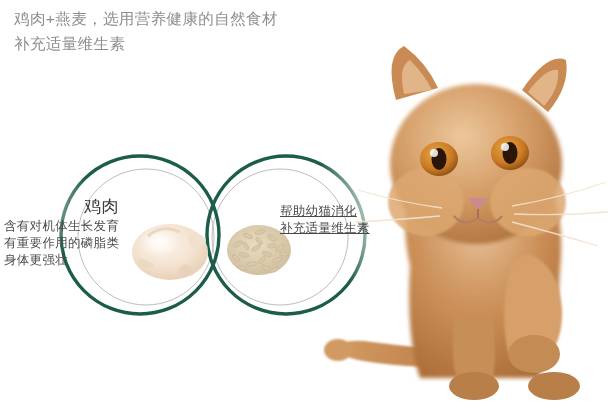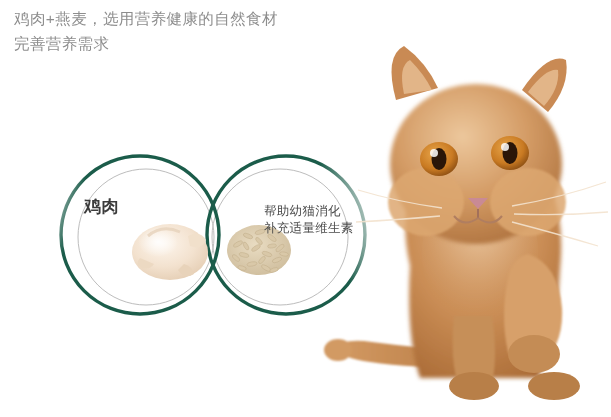--- a/index.html
+++ b/index.html
@@ -41,57 +41,57 @@
     height: 170px;
   }
   .venn svg { display: block; overflow: visible; }
 
   
   .ingredient {
     position: absolute;
   }
   .ing-title {
     font-size: 17px;
-    font-weight: 700;
+    font-weight: 400;
     color: #3b3b3b;
     line-height: 21px;
     letter-spacing: 0.5px;
   }
   .ing-desc {
     font-size: 12.5px;
     color: #4a4a4a;
     line-height: 17px;
     letter-spacing: 0.3px;
     white-space: pre-line;
   }
 
   
   #ingredient-chicken { left: 0px; top: 196px; width: 132px; }
   #ingredient-chicken .ing-title { margin-left: 84px; }
   #ingredient-chicken .ing-desc  { margin-top: 1px; margin-left: 4px; }
 
   
   #ingredient-oats { left: 258px; top: 202px; width: 150px; }
   #ingredient-oats .ing-title { margin-left: 6px; }
-  #ingredient-oats .ing-desc  { margin-top: 1px; margin-left: 6px; }
+  #ingredient-oats .ing-desc  { margin-top: 1px; margin-left: 22px; text-decoration: underline; }
 
   
   .photo { position: absolute; }
   #chicken-photo { left: 128px; top: 212px; width: 84px; height: 72px; }
   #oats-photo    { left: 222px; top: 208px; width: 74px; height: 72px; }
   #cat-photo     { left: 322px; top: 16px;  width: 289px; height: 401px; }
   .photo svg { display: block; overflow: visible; }
 </style>
 </head>
 <body>
 
 <div id="promo-banner">
 
   <div class="headline">鸡肉+燕麦，选用营养健康的自然食材
-完善营养需求</div>
+补充适量维生素</div>
 
   <div class="venn">
     <svg width="310" height="170" viewBox="0 0 310 170">
       <defs>
         <linearGradient id="gradLeftGreen" x1="0" y1="0" x2="1" y2="0.3">
           <stop offset="0%" stop-color="#1b5c4a" stop-opacity="0.15"></stop>
           <stop offset="18%" stop-color="#1b5c4a" stop-opacity="1"></stop>
           <stop offset="100%" stop-color="#1b5c4a" stop-opacity="1"></stop>
         </linearGradient>
         <linearGradient id="gradRightGreen" x1="0" y1="0.25" x2="1" y2="0">
@@ -159,20 +159,23 @@
         <ellipse cx="24" cy="38" rx="4.4" ry="2" transform="rotate(60 24 38)"></ellipse>
         <ellipse cx="40" cy="52" rx="4.4" ry="2" transform="rotate(-48 40 52)"></ellipse>
         <ellipse cx="20" cy="60" rx="4.4" ry="2" transform="rotate(16 20 60)"></ellipse>
         <ellipse cx="52" cy="62" rx="4.4" ry="2" transform="rotate(-18 52 62)"></ellipse>
       </g>
     </svg>
   </div>
 
   <div class="ingredient" id="ingredient-chicken">
     <div class="ing-title">鸡肉</div>
+    <div class="ing-desc">含有对机体生长发育
+有重要作用的磷脂类
+身体更强壮</div>
   </div>
 
   <div class="ingredient" id="ingredient-oats">
     <div class="ing-desc">帮助幼猫消化
 补充适量维生素</div>
   </div>
 
   <div class="photo" id="cat-photo">
     <svg width="289" height="401" viewBox="0 0 289 401">
       <defs>

